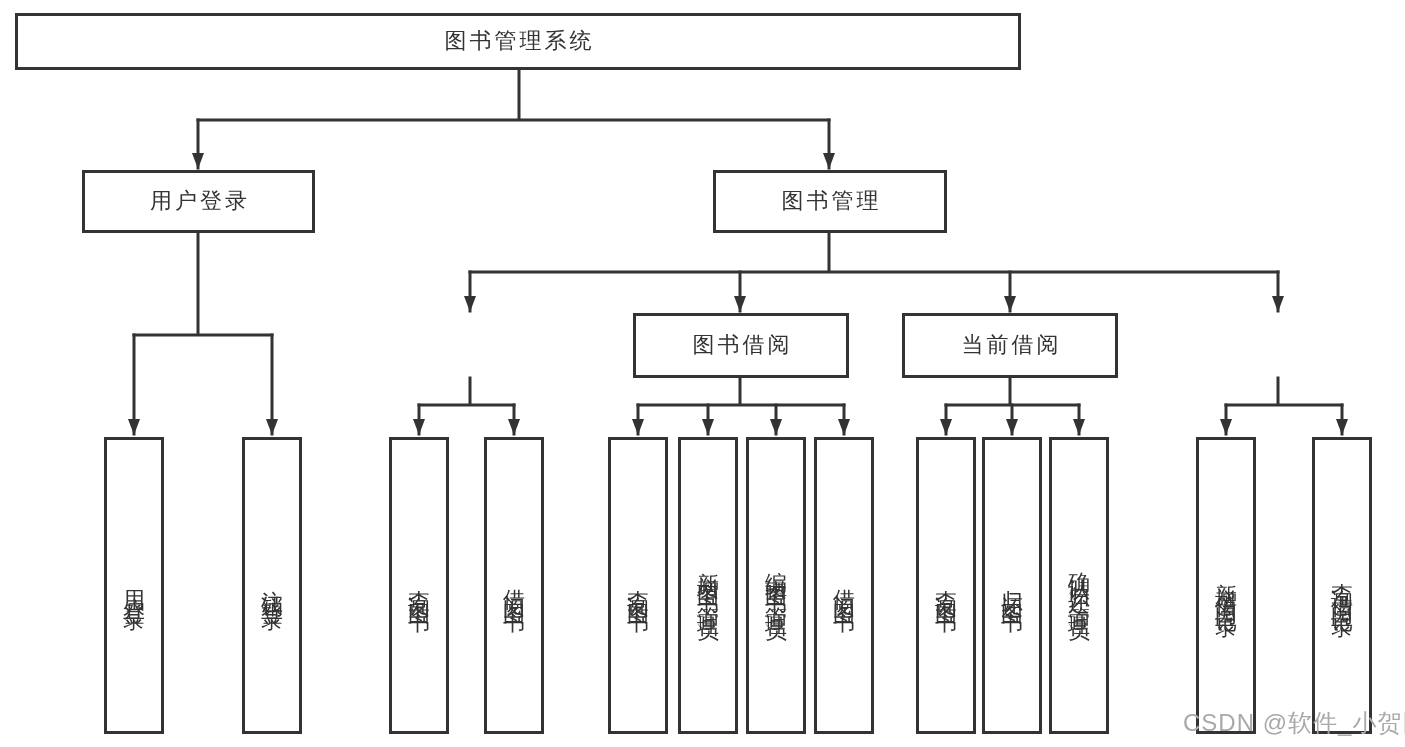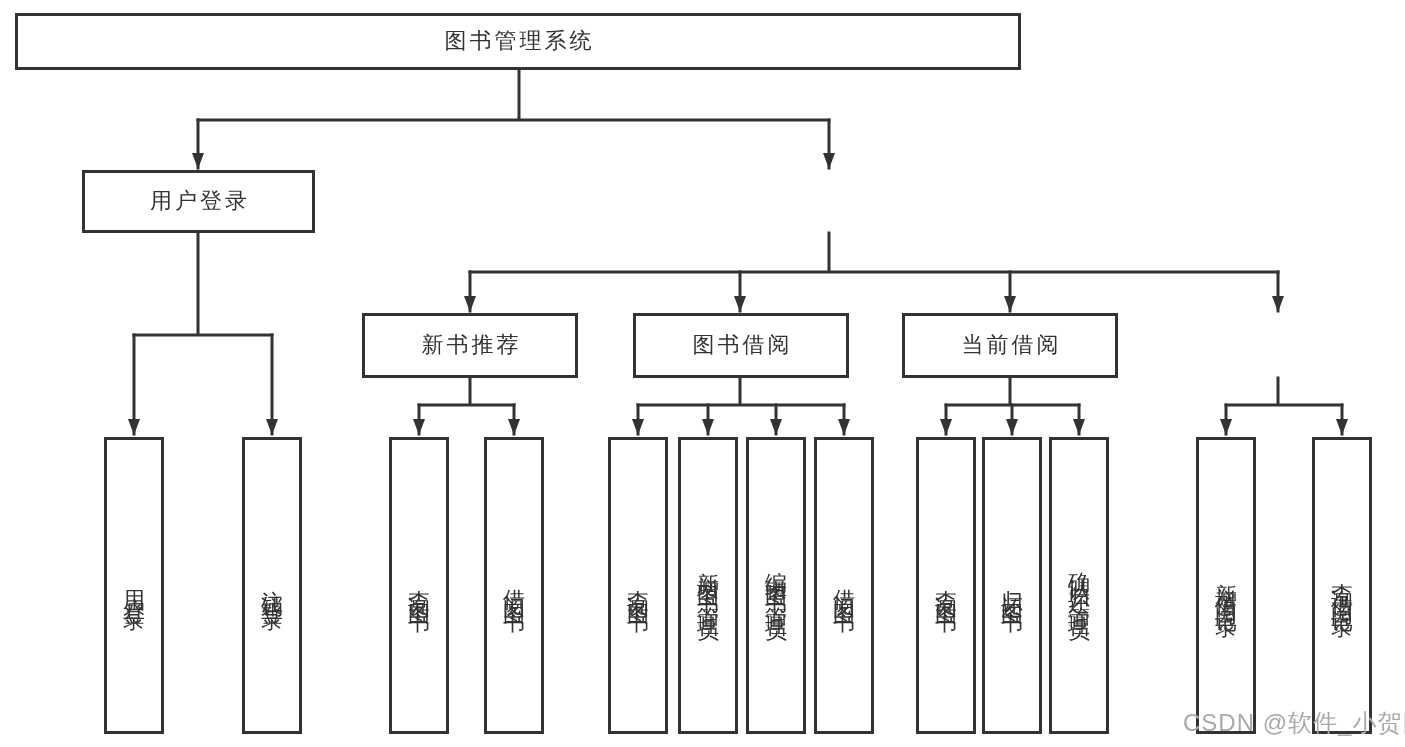--- a/index.html
+++ b/index.html
@@ -92,24 +92,24 @@
     <path d="M1342,405 V434" marker-end="url(#arw)"></path>
   </svg>
 
   <div class="node h" style="left:15px;top:13px;width:1006px;height:57px">
     <span class="lbl">图书管理系统</span>
   </div>
 
   <div class="node h" style="left:82px;top:170px;width:233px;height:63px">
     <span class="lbl">用户登录</span>
   </div>
+  <div class="node h" style="left:713px;top:170px;width:234px;height:63px">
+    <span class="lbl">图书管理</span>
+  </div>
 
-  <div class="node h" style="left:362px;top:313px;width:216px;height:65px">
-    <span class="lbl">新书推荐</span>
-  </div>
   <div class="node h" style="left:633px;top:313px;width:216px;height:65px">
     <span class="lbl">图书借阅</span>
   </div>
   <div class="node h" style="left:902px;top:313px;width:216px;height:65px">
     <span class="lbl">当前借阅</span>
   </div>
 
   <div class="node v" style="left:104px;top:437px;width:60px;height:297px">
     <span class="lbl">用户登录</span>
   </div>

